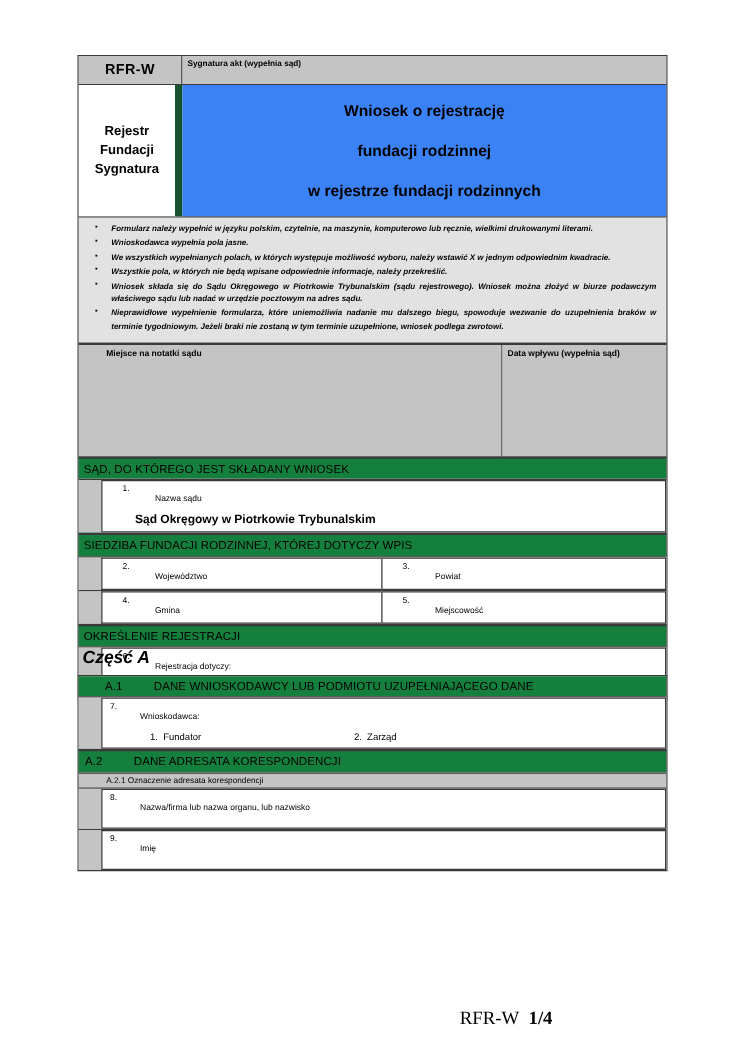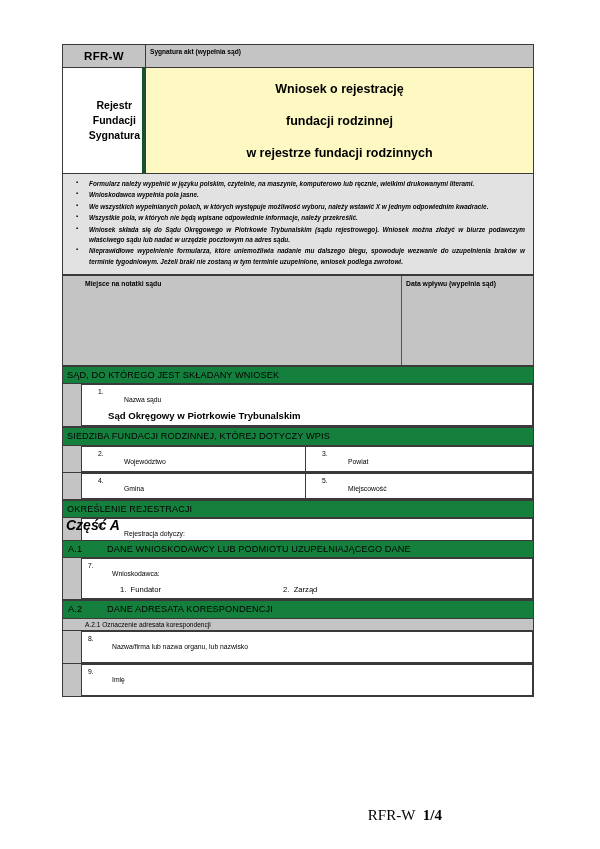--- a/index.html
+++ b/index.html
@@ -61,34 +61,34 @@
     font-size: 6.6px;
     font-weight: bold;
   }
   .hdr-body {
     display: flex;
   }
   .hdr-reg {
     width: 83px;
     flex: 0 0 83px;
     background: #ffffff;
-    border-right: 4px solid #14532d;
+    border-right: 6px solid #14532d;
     box-sizing: border-box;
     display: flex;
     align-items: center;
-    justify-content: flex-end;
+    justify-content: center;
     text-align: center;
     font-size: 10.5px;
     font-weight: bold;
     line-height: 1.45;
     padding: 7px 2px;
   }
   .hdr-title {
     flex: 1 1 auto;
-    background: #fef9c3;
+    background: #3b82f6;
     box-sizing: border-box;
     text-align: center;
     font-size: 12.5px;
     font-weight: bold;
     padding: 14px 6px 13px;
   }
   .hdr-title div { margin: 0; }
   .hdr-title .l2 { margin-top: 18px; }
   .hdr-title .l3 { margin-top: 18px; }
 
@@ -324,21 +324,21 @@
         <div class="fvalue ind">FUNDACJI RODZINNEJ</div>
       </div>
     </div>
 
   </div>
 
   <div class="part" style="top:517px;">Część A</div>
 
   <div class="form" style="top:540px;">
 
-    <div class="secbar" style="border-top:none; padding-left:0;">
+    <div class="secbar" style="border-top:none; padding-left:16px;">
       <span style="display:inline-block;width:44px;padding-left:5px;box-sizing:border-box;">A.1</span><span>DANE WNIOSKODAWCY LUB PODMIOTU UZUPEŁNIAJĄCEGO DANE</span>
     </div>
 
     <div class="frow">
       <div class="gutter"></div>
       <div class="fcell last tallcell">
         <span class="fnum" style="width:30px;padding-left:6px;">7.</span><span class="flabel">Wnioskodawca:</span>
         <div class="opts">
           <span><span>1.</span>&nbsp;&nbsp;<span>Fundator</span></span>
           <span class="o2"><span>2.</span>&nbsp;&nbsp;<span>Zarząd</span></span>

